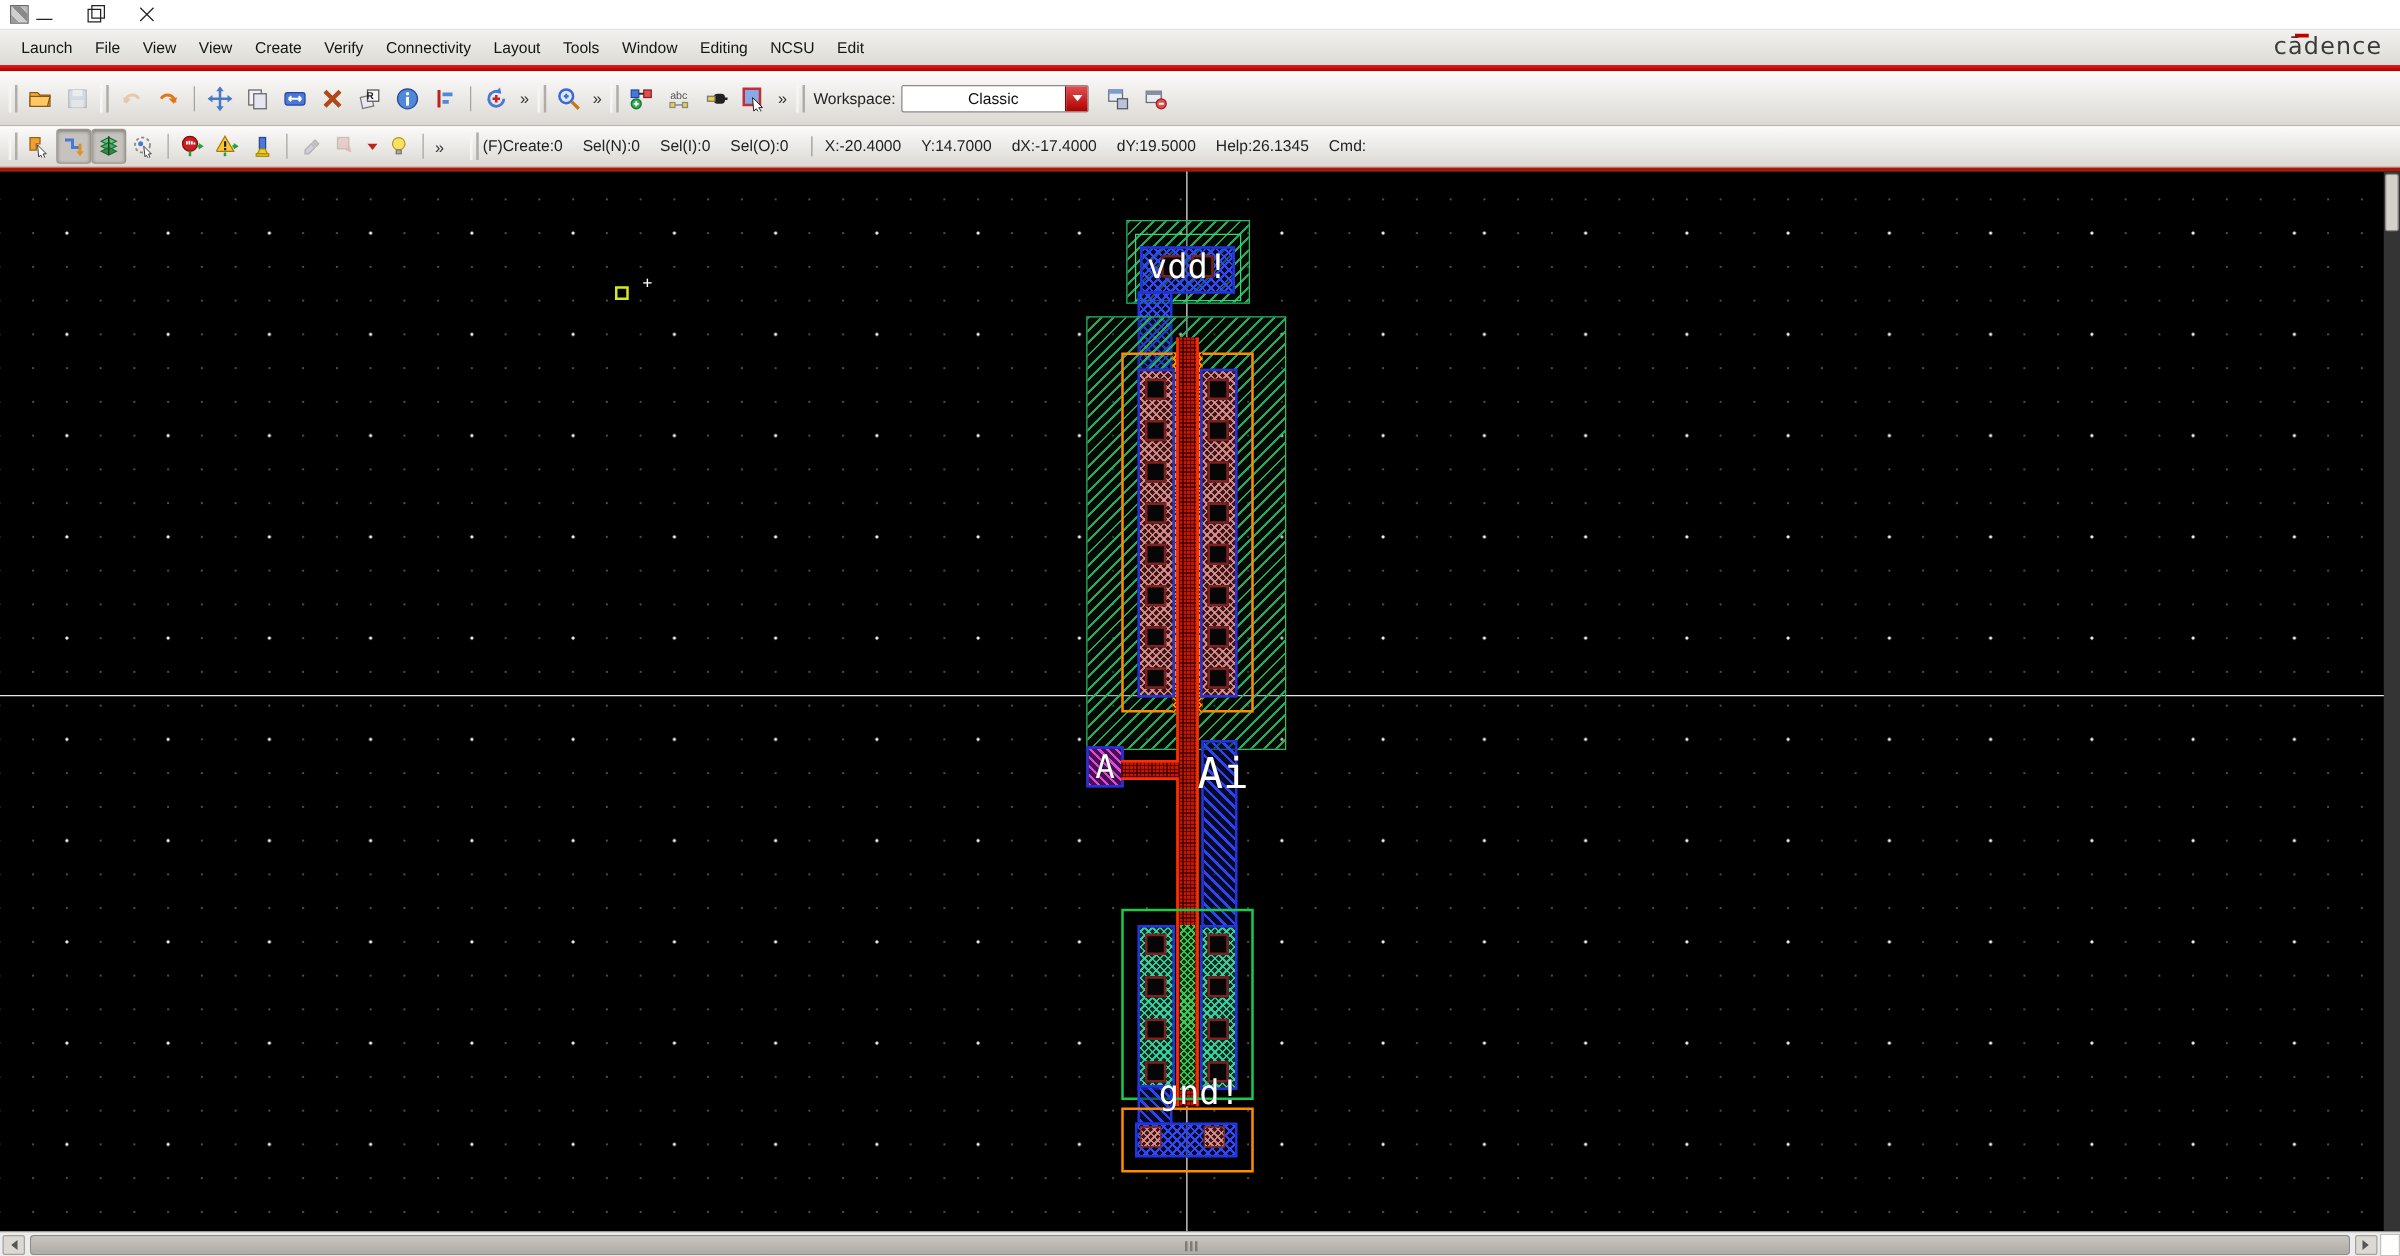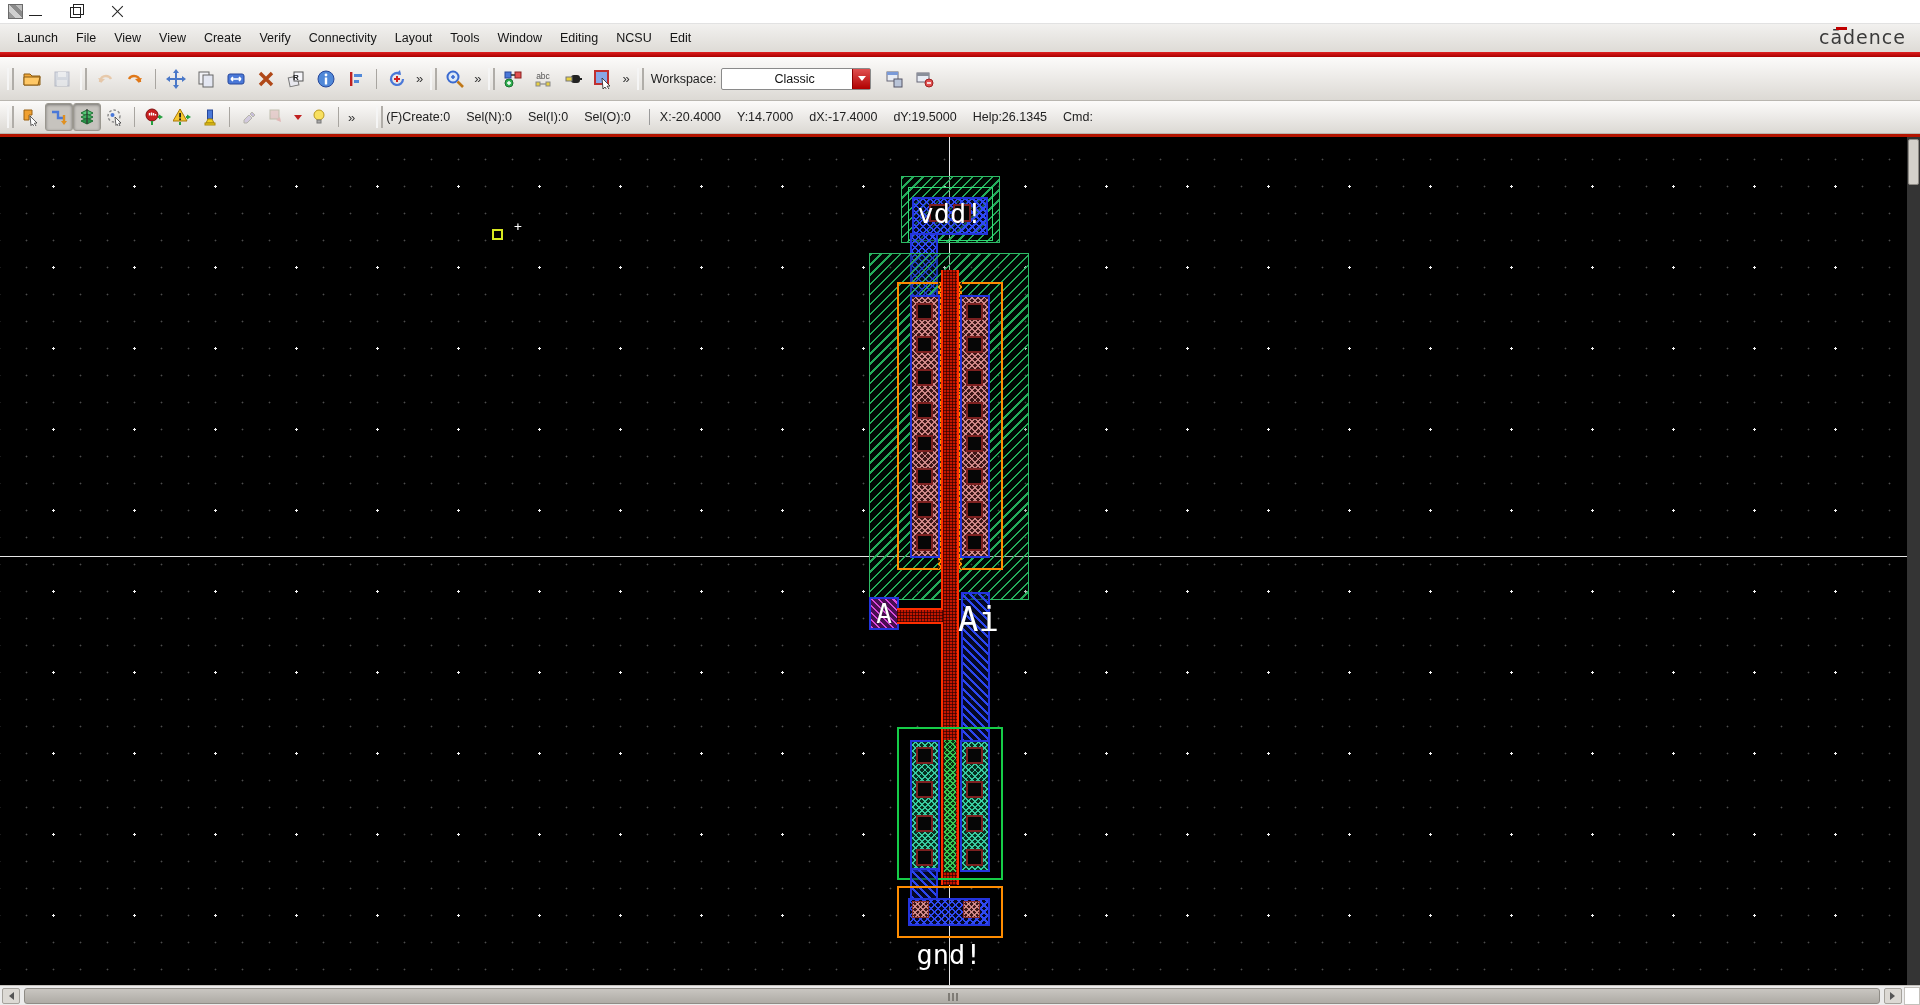--- a/index.html
+++ b/index.html
@@ -470,21 +470,21 @@
     <div class="abs contact" style="left:966px; top:610px; width:17px; height:17px;"></div>
     <div class="abs contact" style="left:966px; top:644px; width:17px; height:17px;"></div>
     <div class="abs contact" style="left:966px; top:678px; width:17px; height:17px;"></div>
     <div class="abs contact" style="left:966px; top:712px; width:17px; height:17px;"></div>
     <div class="abs hatch-blue" style="left:910px; top:731px; width:28px; height:32px;"></div>
 
     <div class="abs outline-orange" style="left:897px; top:749px; width:106px; height:52px;"></div>
     <div class="abs hatch-blue dense" style="left:908px; top:761px; width:82px; height:28px;"></div>
     <div class="abs contact-brown" style="left:912px; top:764px; width:17px; height:17px;"></div>
     <div class="abs contact-brown" style="left:963px; top:764px; width:17px; height:17px;"></div>
-    <div class="layout-label" style="left:906px; top:802px; width:86px; font-size:27px;">gnd!</div>
+    <div class="layout-label" style="left:906px; top:722px; width:86px; font-size:27px;text-align:right;">gnd!</div>
 
     <div class="vscroll">
       <div class="vthumb"></div>
     </div>
   </div>
 
   <div class="hscroll">
     <div class="hs-btn">
         <div class="tri-left"></div>
       </div>

